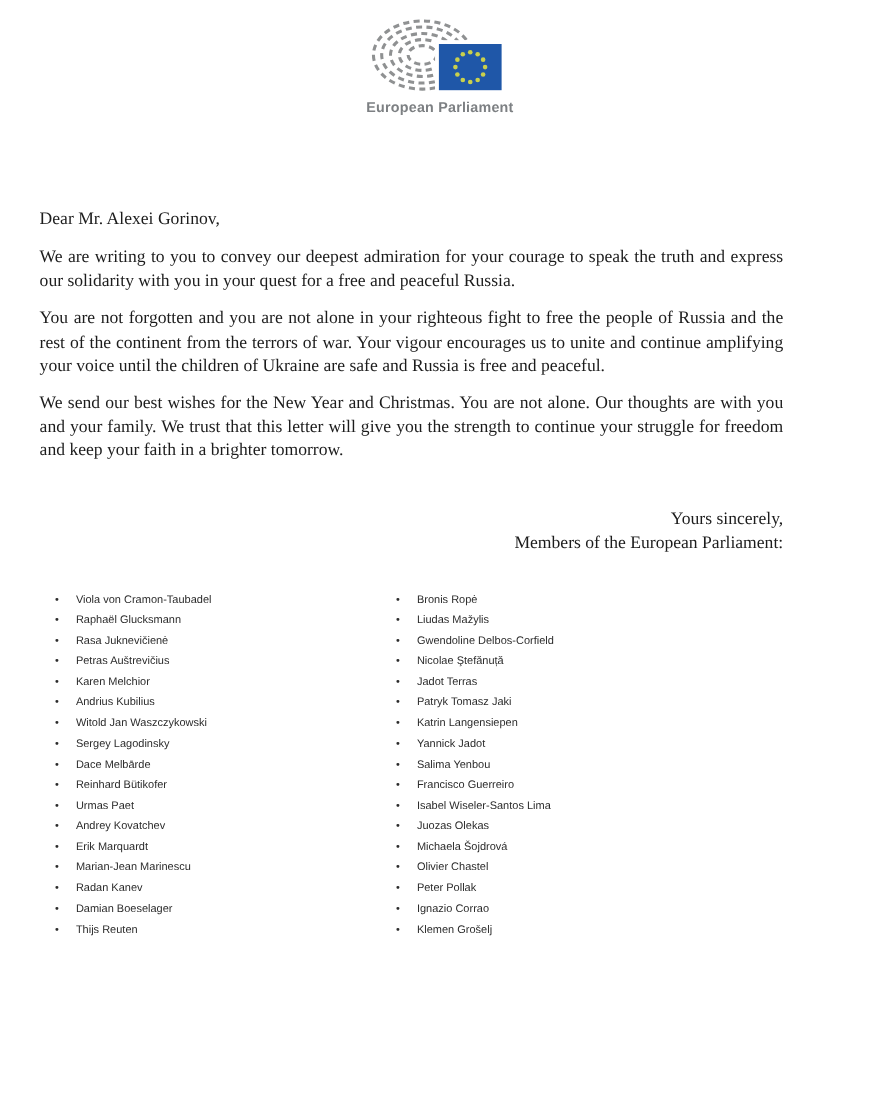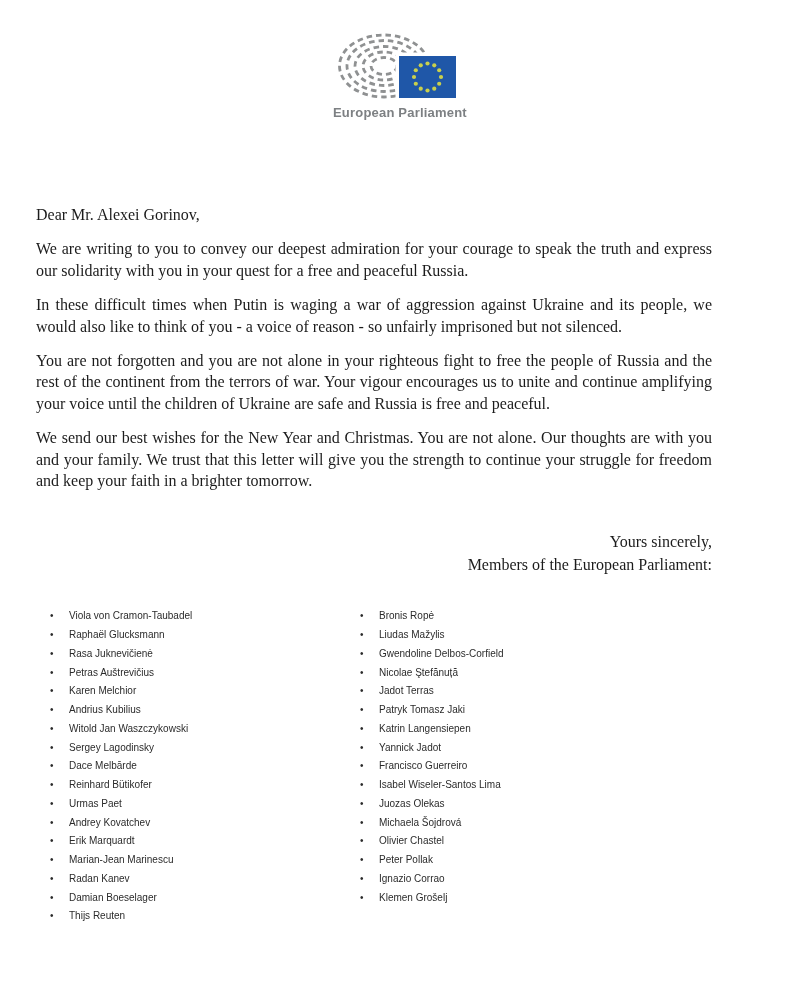--- a/index.html
+++ b/index.html
@@ -6,21 +6,21 @@
   .page{
     position:relative;
     width:796px;height:994px;
     background:#ffffff;
     overflow:hidden;
     font-family:"Liberation Serif", serif;
     color:#1c1c1c;
   }
   
   .logo-wrap{
-    padding-top:30px;
+    padding-top:14px;
     width:130px;
     margin:0 auto;
     text-align:center;
   }
   .logo-caption{
     font-family:"Liberation Sans", sans-serif;
     font-weight:bold;
     font-size:13px;
     letter-spacing:.2px;
     margin-top:1px;
@@ -98,21 +98,20 @@
         <circle cx="83.75" cy="35.31" r="2.1"></circle>
       </g>
     </svg>
     <div class="logo-caption" style="color: rgb(125, 128, 131);">European Parliament</div>
   </div>
 
   <div class="letter-body">
     <p class="salutation">Dear Mr. Alexei Gorinov,</p>
 
     <p>We are writing to you to convey our deepest admiration for your courage to speak the truth and express our solidarity with you in your quest for a free and peaceful Russia.</p>
-    <p>In these difficult times when Putin is waging a war of aggression against Ukraine and its people, we would also like to think of you - a voice of reason - so unfairly imprisoned but not silenced.</p>
     <p>You are not forgotten and you are not alone in your righteous fight to free the people of Russia and the rest of the continent from the terrors of war. Your vigour encourages us to unite and continue amplifying your voice until the children of Ukraine are safe and Russia is free and peaceful.</p>
     <p>We send our best wishes for the New Year and Christmas. You are not alone. Our thoughts are with you and your family. We trust that this letter will give you the strength to continue your struggle for freedom and keep your faith in a brighter tomorrow.</p>
 
     <div class="closing">
       <div>Yours sincerely,</div>
       <div>Members of the European Parliament:</div>
     </div>
 
     <div class="signatories">
       <ul class="col-left">
@@ -136,20 +135,21 @@
         </ul>
       <ul class="col-right">
           <li>Bronis Ropė</li>
           <li>Liudas Mažylis</li>
           <li>Gwendoline Delbos-Corfield</li>
           <li>Nicolae Ştefănuță</li>
           <li>Jadot Terras</li>
           <li>Patryk Tomasz Jaki</li>
           <li>Katrin Langensiepen</li>
           <li>Yannick Jadot</li>
+          <li>Salima Yenbou</li>
           <li>Francisco Guerreiro</li>
           <li>Isabel Wiseler-Santos Lima</li>
           <li>Juozas Olekas</li>
           <li>Michaela Šojdrová</li>
           <li>Olivier Chastel</li>
           <li>Peter Pollak</li>
           <li>Ignazio Corrao</li>
           <li>Klemen Grošelj</li>
         </ul>
     </div>

